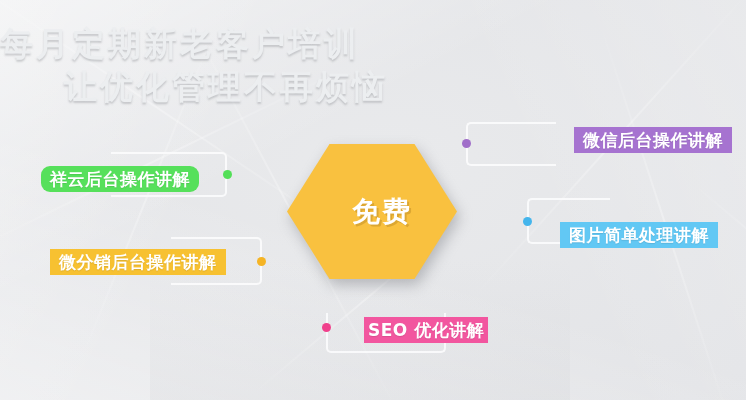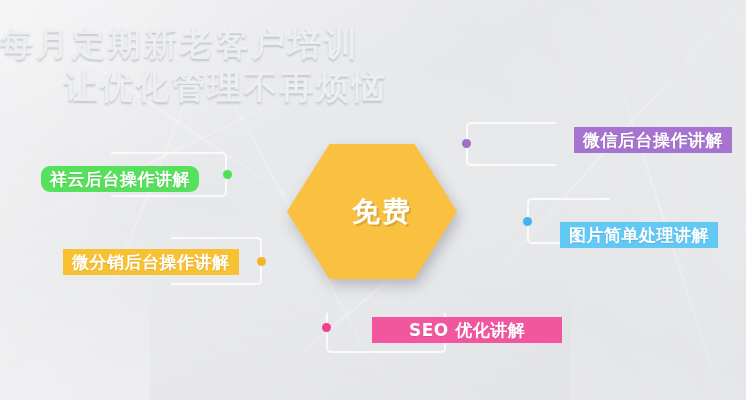--- a/index.html
+++ b/index.html
@@ -124,24 +124,24 @@
     color: #ffffff;
     font-size: 17px;
     font-weight: bold;
     line-height: 26px;
     padding: 0 9px;
     white-space: nowrap;
     letter-spacing: .5px;
     text-shadow: 0 1px 1px rgba(0,0,0,.10);
   }
   #label-green  { left: 41px;  top: 166px; background: #56e05b; border-radius: 9px; }
-  #label-orange { left: 63px;  top: 249px; background: #f7c131; }
+  #label-orange { left: 50px;  top: 249px; background: #f7c131; }
   #label-purple { left: 534px; top: 127px; background: #a673d0; margin-left: 40px; }
   #label-blue   { left: 560px; top: 209px; background: #62c8f4; margin-top: 13px; }
-  #label-pink   { left: 372px; top: 317px; background: #f2569f; padding: 0 37px; }
+  #label-pink   { left: 364px; top: 317px; background: #f2569f; padding: 0 4px; }
 
   
   #hex-wrap {
     position: absolute;
     left: 287px; top: 144px;
     width: 170px; height: 135px;
     filter: drop-shadow(3px 6px 7px rgba(120,122,128,.45));
   }
   #hex {
     width: 100%; height: 100%;

